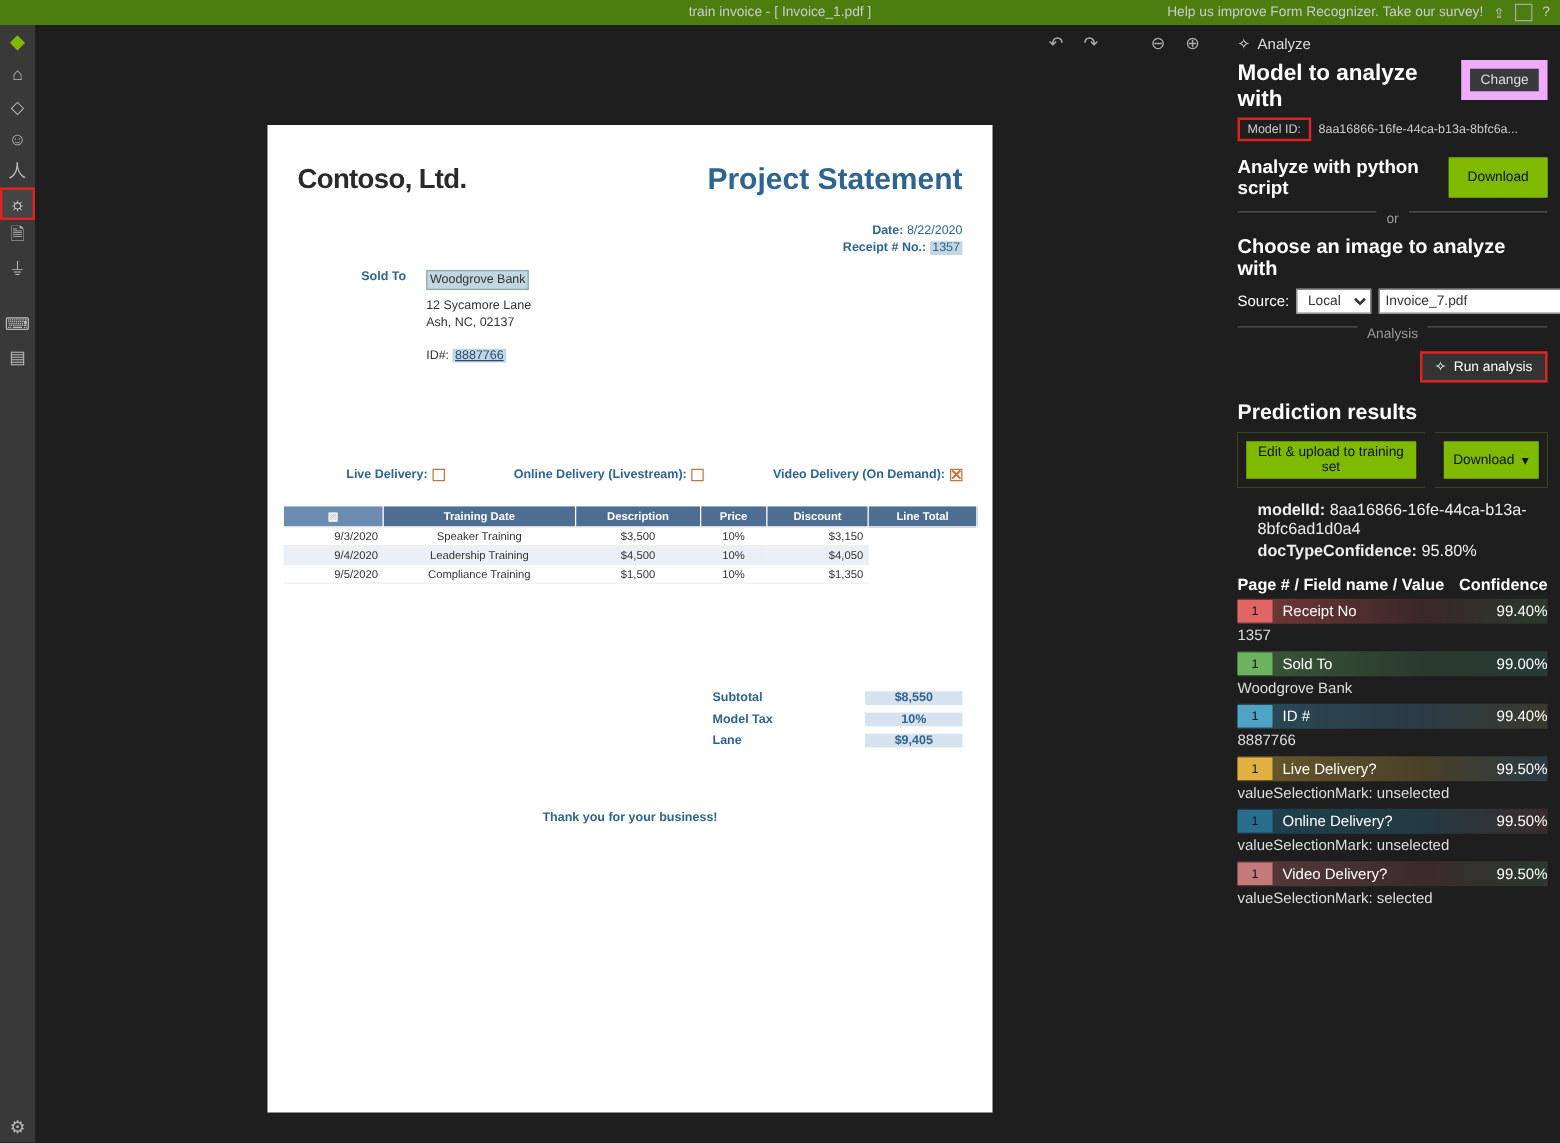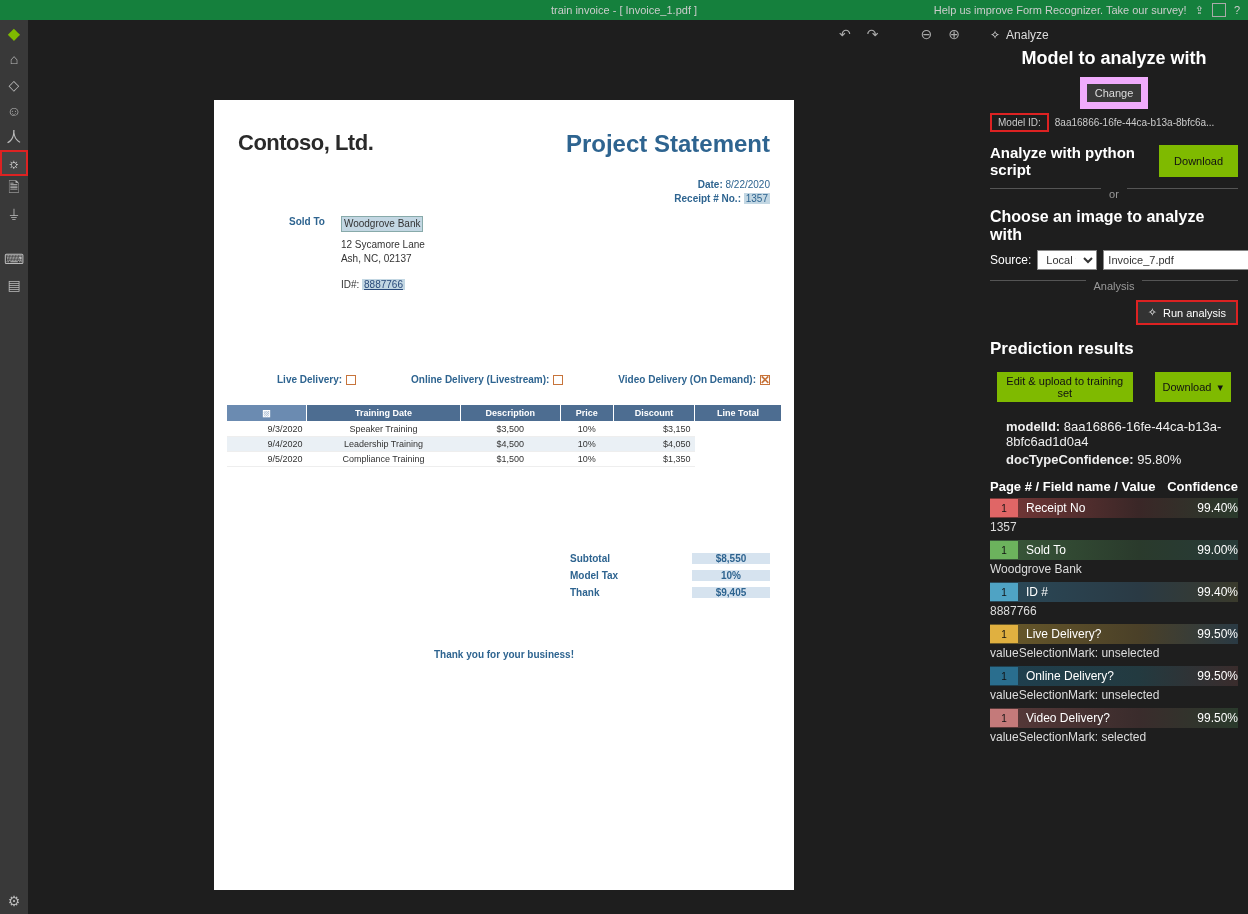--- a/index.html
+++ b/index.html
@@ -1,19 +1,19 @@
 <!DOCTYPE html>
 <html><head>
 <meta charset="utf-8">
 <style>
 * { margin:0; padding:0; box-sizing:border-box; font-family:"Segoe UI",Arial,sans-serif; }
 body { width:1248px; height:914px; background:#1e1e1e; color:#ddd; overflow:hidden; position:relative; }
 
 
-.topbar { position:absolute; top:0; left:0; right:0; height:20px; background:#15803d; display:flex; align-items:center; padding:0 8px; font-size:11px; color:#ccc; }
+.topbar { position:absolute; top:0; left:0; right:0; height:20px; background:#4d7c0f; display:flex; align-items:center; padding:0 8px; font-size:11px; color:#ccc; }
 .topbar .title { position:absolute; left:50%; transform:translateX(-50%); }
 .topbar .survey { position:absolute; right:8px; display:flex; align-items:center; gap:8px; }
 .topbar .survey .icn { width:14px; height:14px; border:1px solid #aaa; display:inline-block; }
 
 
 .leftnav { position:absolute; left:0; top:20px; bottom:0; width:28px; background:#393939; display:flex; flex-direction:column; align-items:center; }
 .leftnav .navicon { width:28px; height:26px; display:flex; align-items:center; justify-content:center; color:#bbb; font-size:14px; }
 .leftnav .navicon.logo { color:#7fba00; font-size:16px; }
 .leftnav .navicon.active { border:2px solid #d22; background:#444; color:#fff; }
 .leftnav .spacer { flex:1; }
@@ -210,36 +210,36 @@
       <div class="totals">
         <div class="row">
             <span>Subtotal</span>
             <span class="val box">$8,550</span>
           </div>
         <div class="row">
             <span>Model Tax</span>
             <span class="val box">10%</span>
           </div>
         <div class="row">
-            <span>Thank</span>
+            <span>Lane</span>
             <span class="val box">$9,405</span>
           </div>
       </div>
       <div class="thanks">Thank you for your business!</div>
     </div>
   </div>
 </div>
 
 <div class="right">
   <div class="panel-title">
       <span>✧</span>
       <span>Analyze</span>
     </div>
 
-  <div style="display:flex;align-items:center;gap:8px;flex-direction:column;">
+  <div style="display:flex;align-items:flex-start;gap:8px;">
     <h2 style="flex:1">Model to analyze with</h2>
     <button class="btn">Change</button>
   </div>
   <div class="modelrow">
     <span class="modelid-lbl">Model ID:</span>
     <span class="modelid-val">8aa16866-16fe-44ca-b13a-8bfc6a...</span>
   </div>
 
   <div class="sect-row">
     <h3>Analyze with python script</h3>

